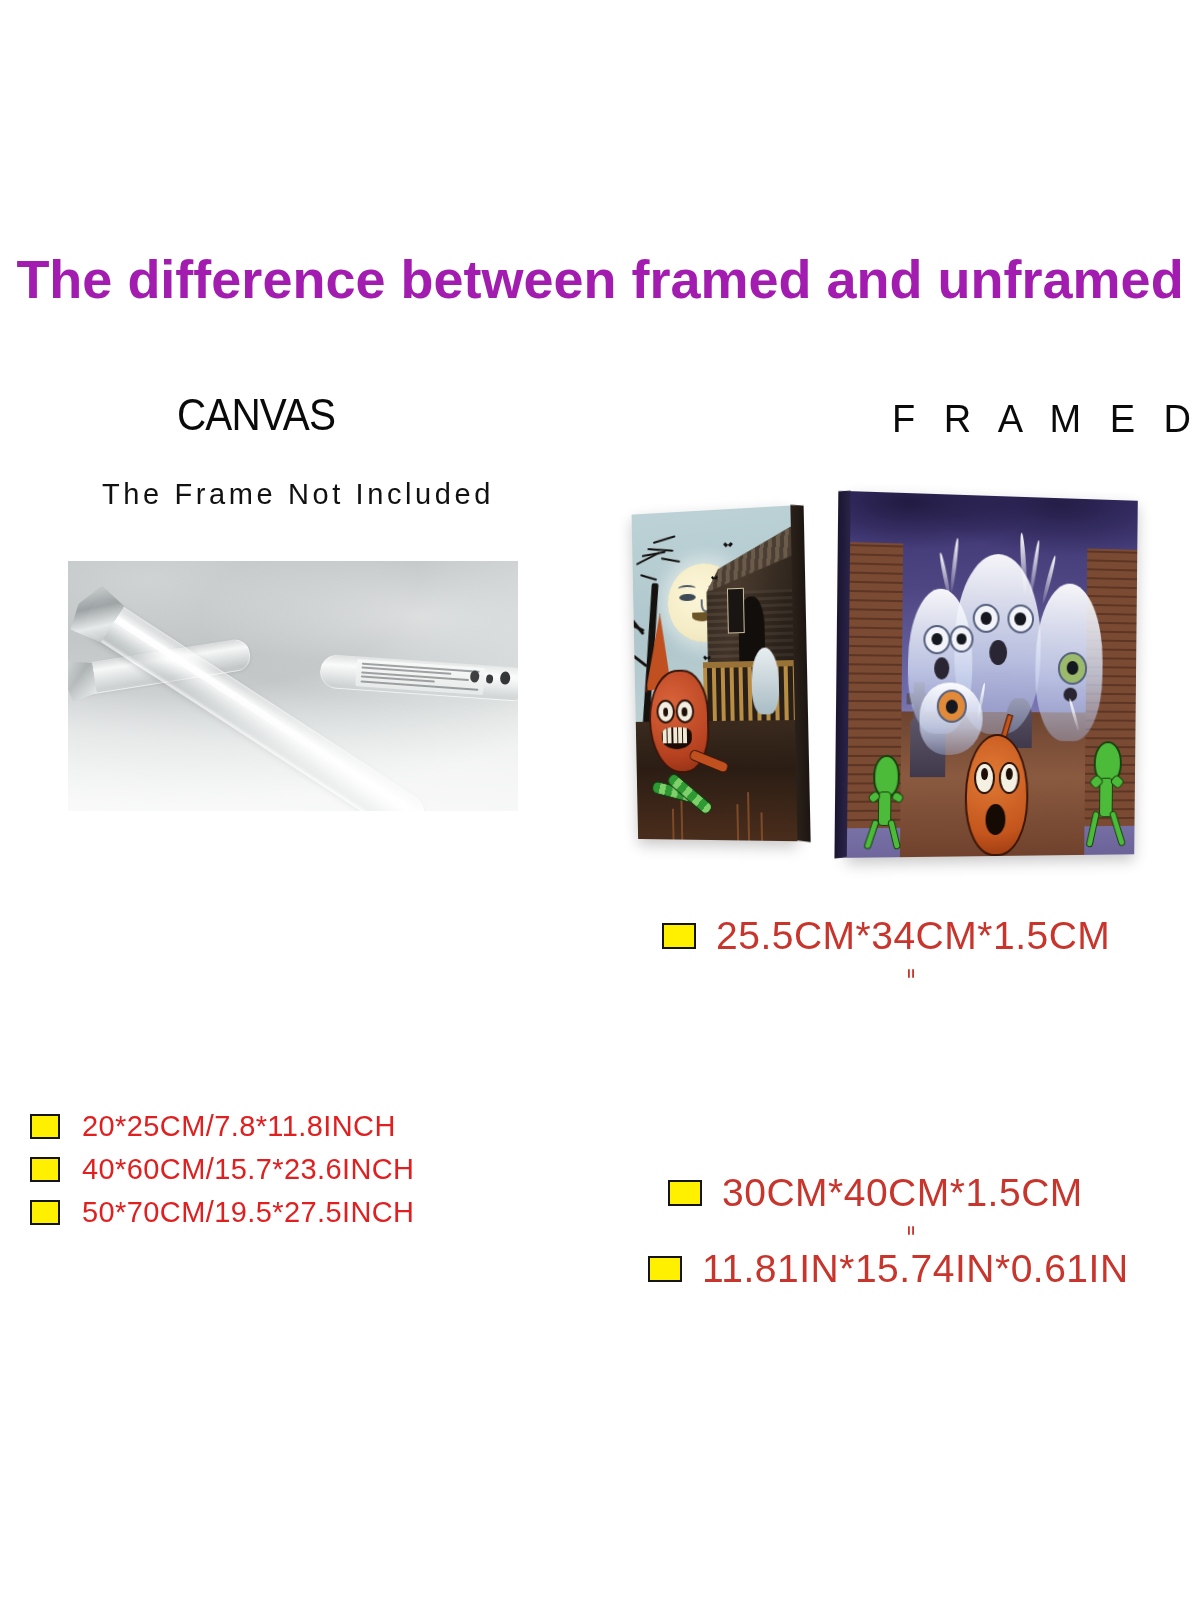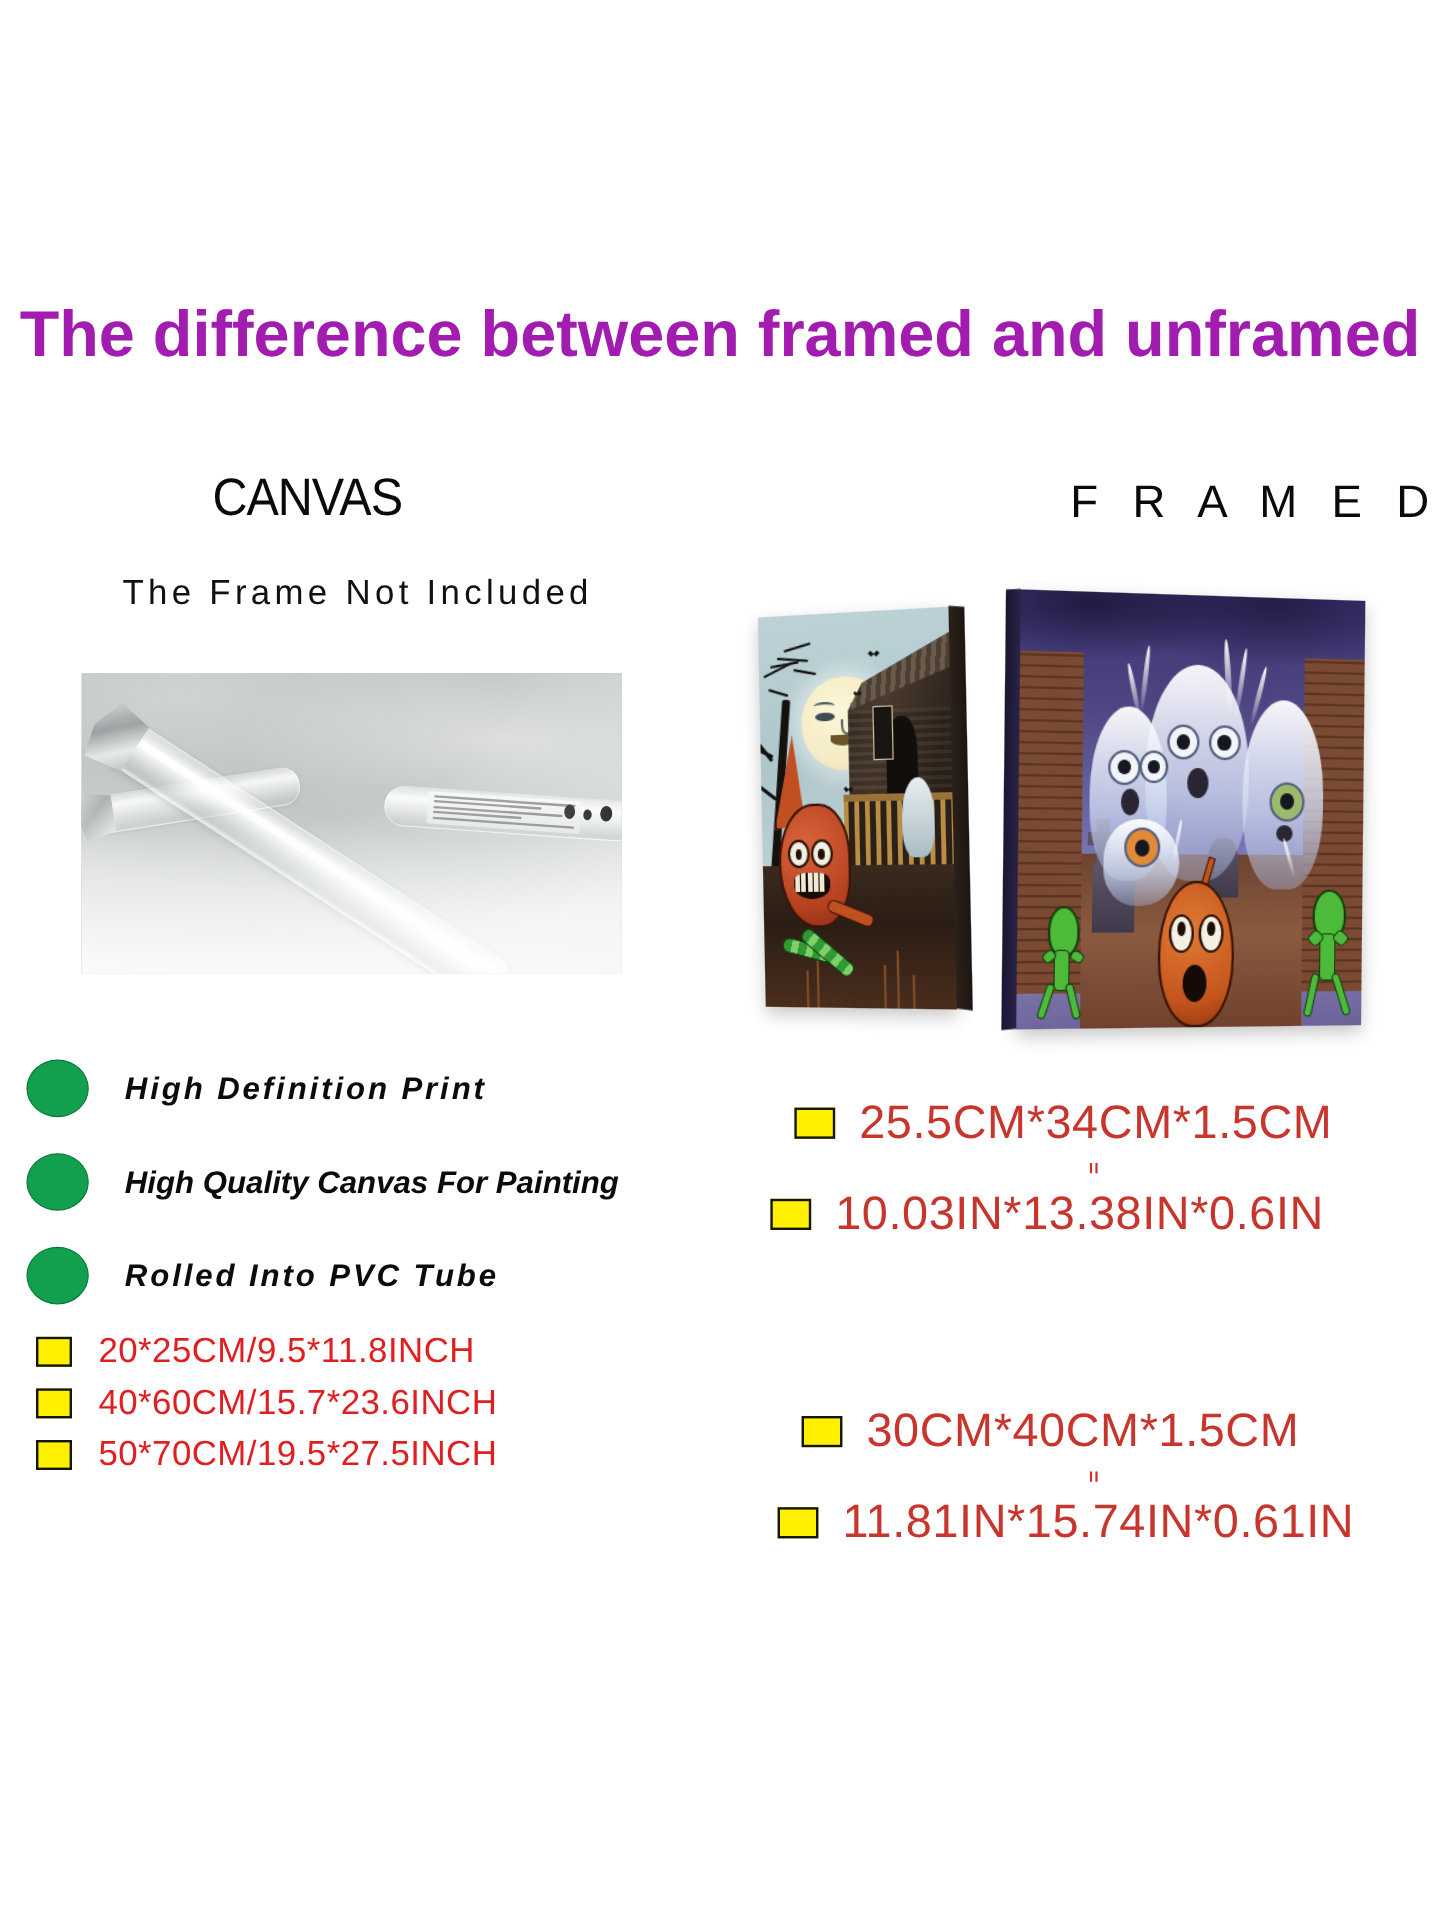--- a/index.html
+++ b/index.html
@@ -515,62 +515,44 @@
                 <div class="pp"></div>
               </div>
             <div class="pm"></div>
           </div>
         </div>
       </div>
       <div class="canvas-side" style="left:-12px;width:12px;background:linear-gradient(270deg,#2a2348,#1a1530);transform:skewY(-5deg);"></div>
     </div>
   </div>
 
-  <div class="green-list">
-    <div class="g-row">
-      <div class="g-dot"></div>
-      <div class="g-txt g-sp">High Definition Print</div>
-    </div>
-    <div class="g-row">
-      <div class="g-dot"></div>
-      <div class="g-txt">High Quality Canvas For Painting</div>
-    </div>
-    <div class="g-row">
-      <div class="g-dot"></div>
-      <div class="g-txt g-sp">Rolled Into PVC Tube</div>
-    </div>
-  </div>
 
   <div class="size-list">
     <div class="s-row">
       <div class="s-box"></div>
-      <div class="s-txt">20*25CM/9.5*11.8INCH</div>
+      <div class="s-txt">20*25CM/7.8*11.8INCH</div>
     </div>
     <div class="s-row">
       <div class="s-box"></div>
       <div class="s-txt">40*60CM/15.7*23.6INCH</div>
     </div>
     <div class="s-row">
       <div class="s-box"></div>
       <div class="s-txt">50*70CM/19.5*27.5INCH</div>
     </div>
   </div>
 
   <div class="dim-block d1">
     <div class="d-row r1-indent">
       <div class="d-box"></div>
       <div class="d-txt">25.5CM*34CM*1.5CM</div>
     </div>
     <div class="eq-holder">
       <div class="d-eq">=</div>
     </div>
-    <div class="d-row r2-indent">
-      <div class="d-box"></div>
-      <div class="d-txt">10.03IN*13.38IN*0.6IN</div>
-    </div>
   </div>
 
   <div class="dim-block d2">
     <div class="d-row r3-indent">
       <div class="d-box"></div>
       <div class="d-txt">30CM*40CM*1.5CM</div>
     </div>
     <div class="eq-holder">
       <div class="d-eq">=</div>
     </div>

